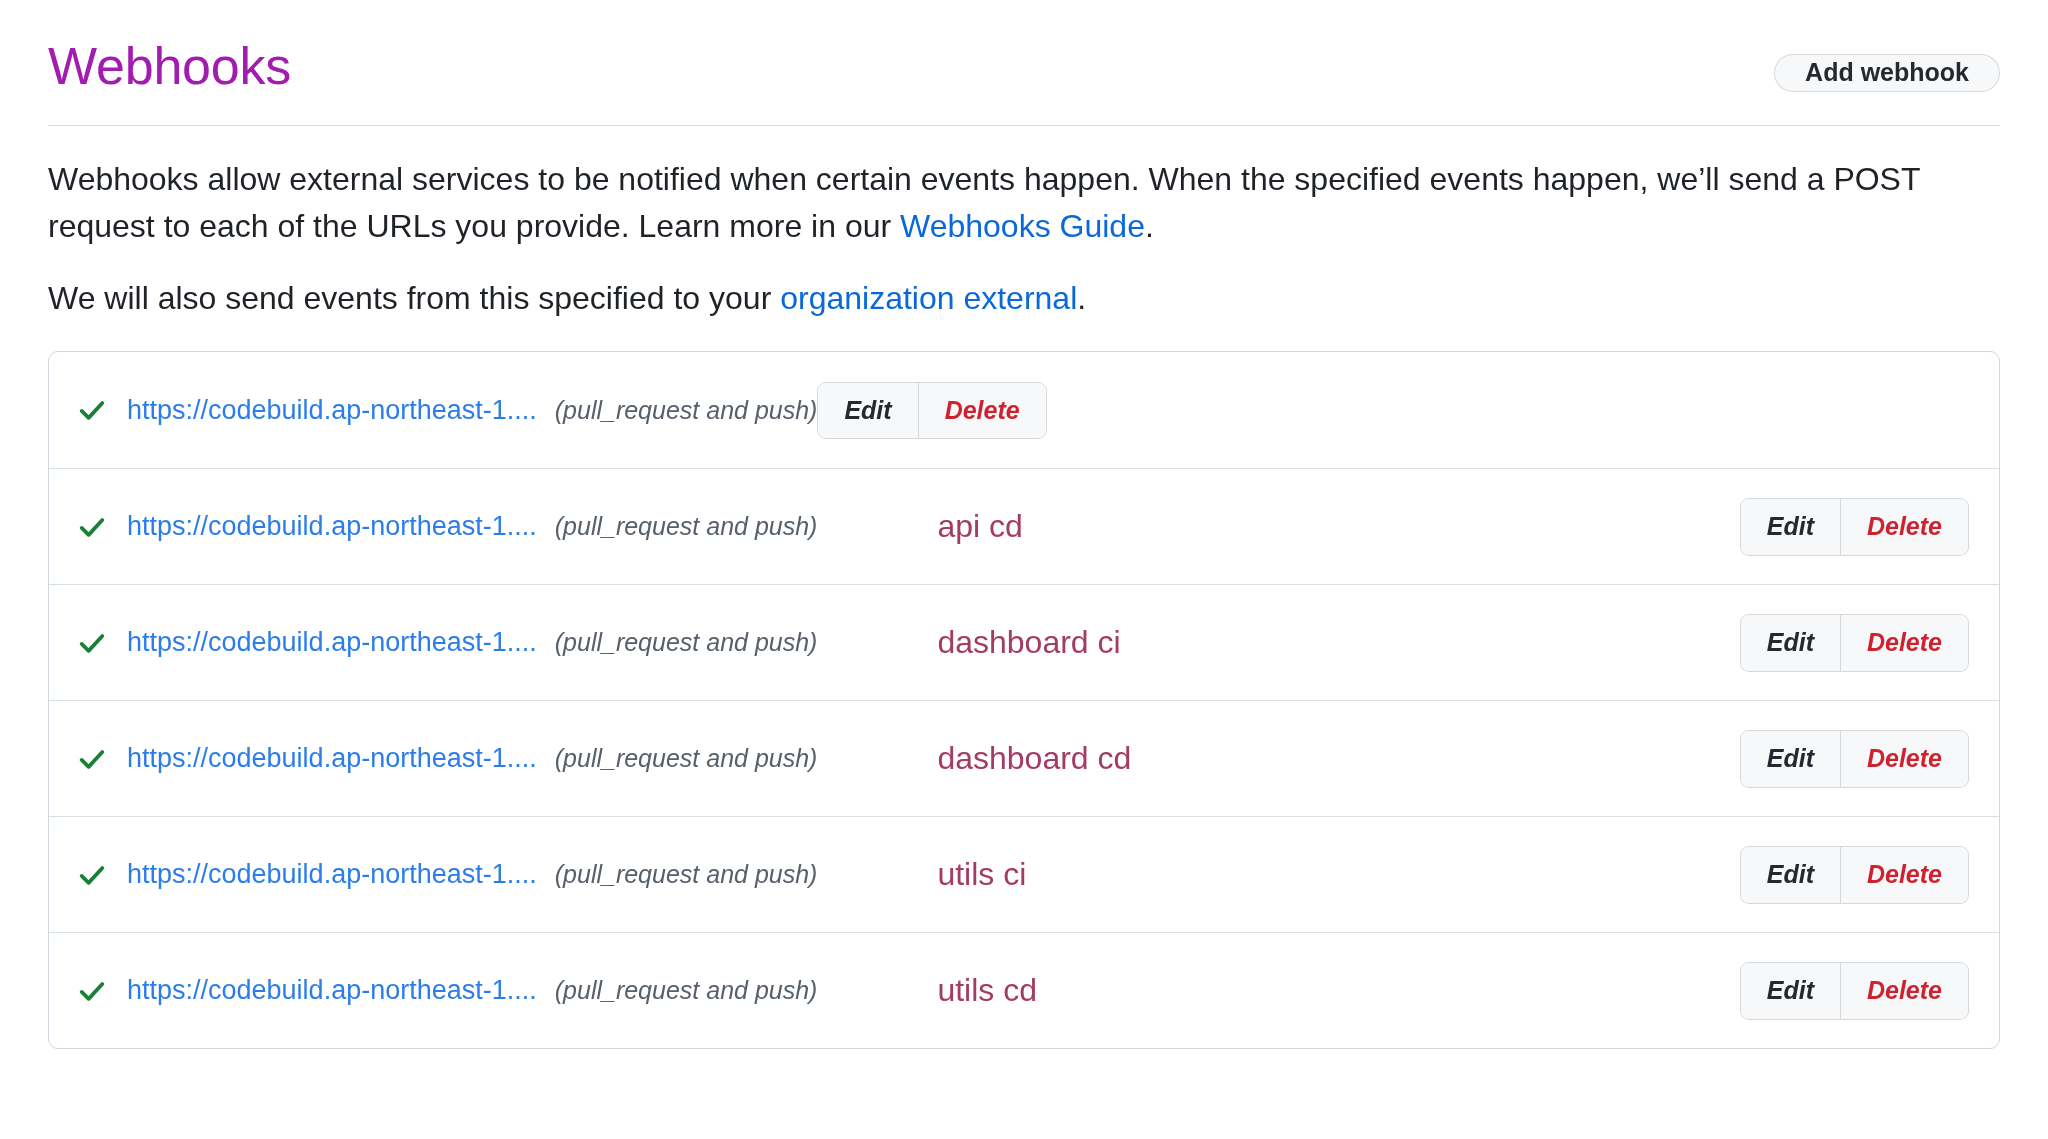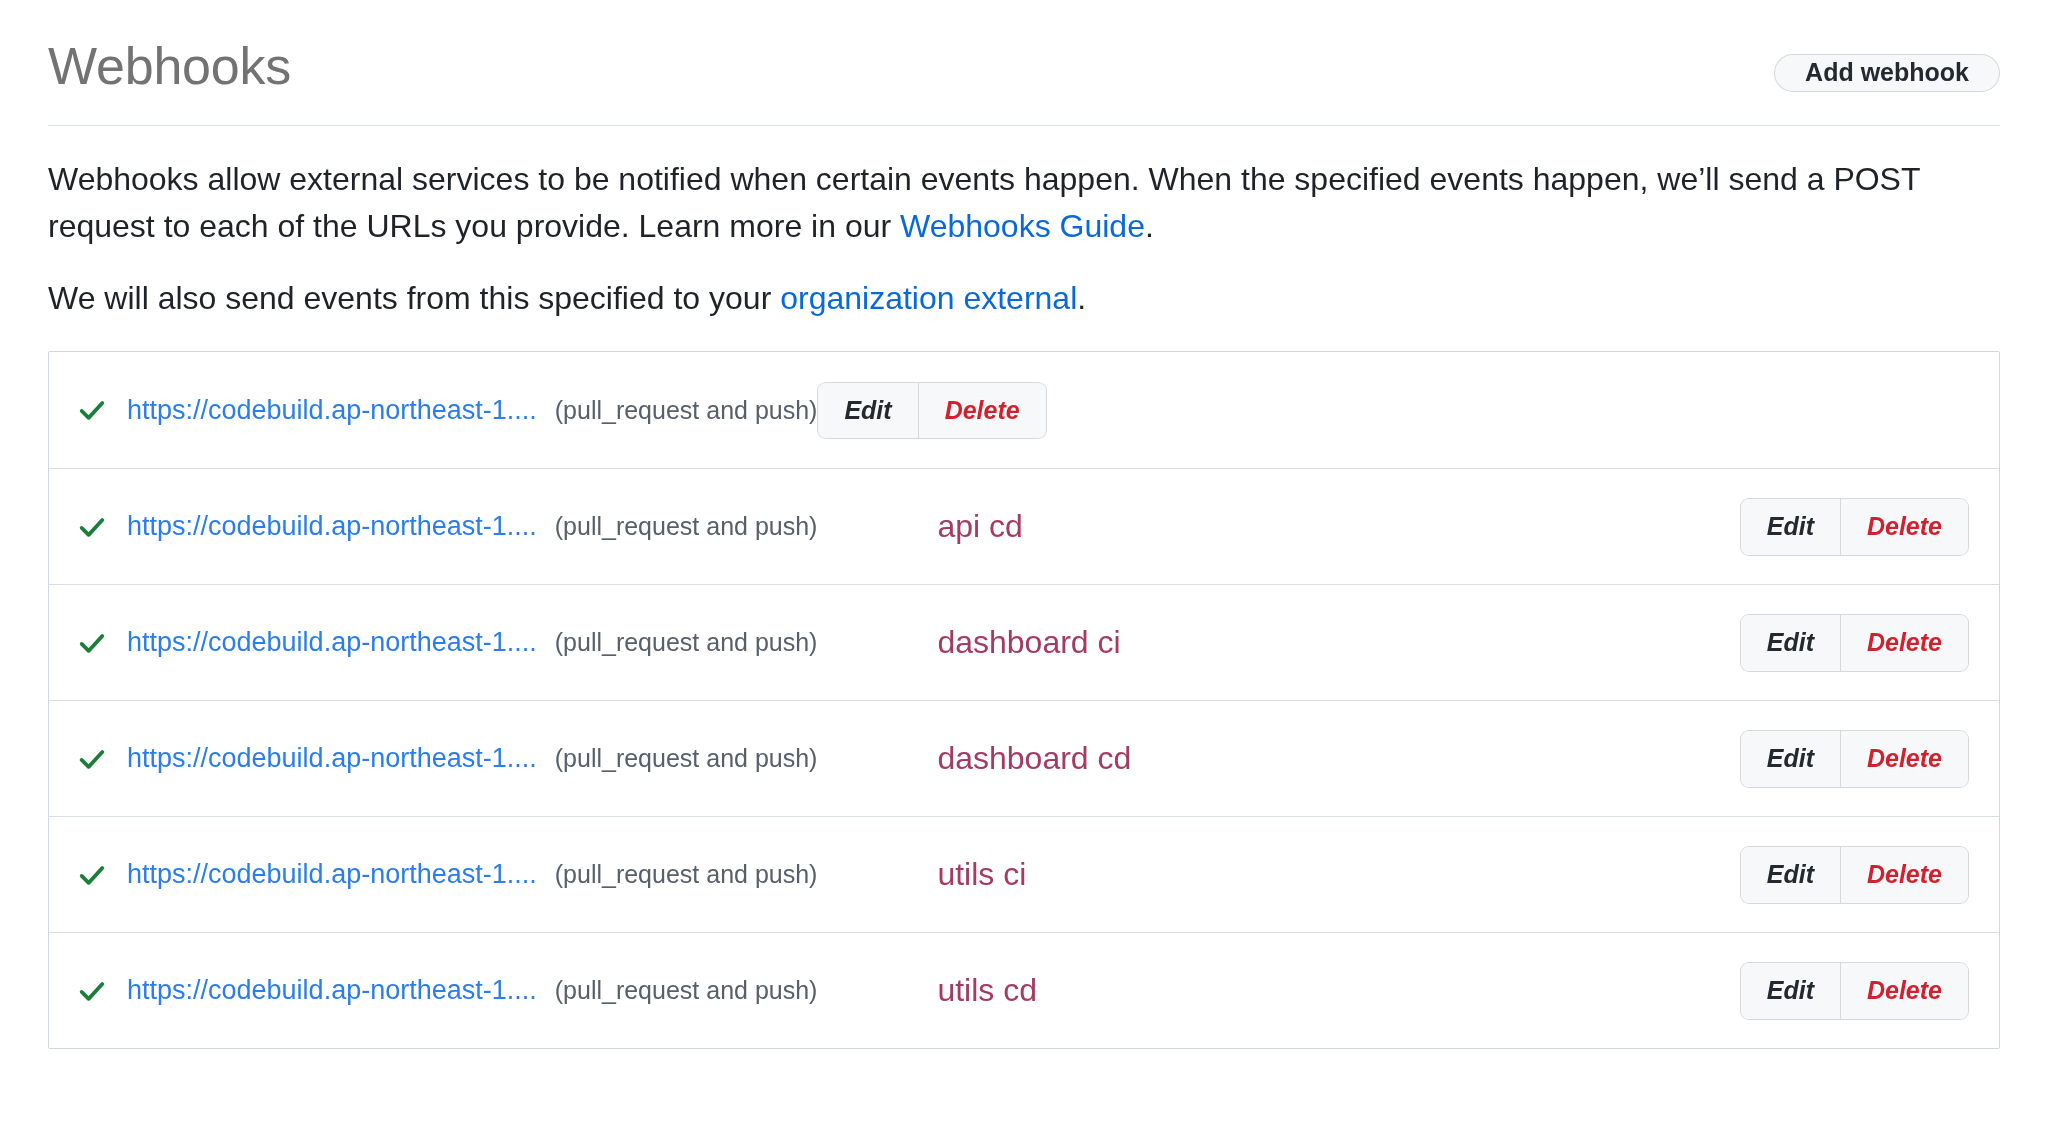--- a/index.html
+++ b/index.html
@@ -28,21 +28,21 @@
     display: flex;
     align-items: flex-start;
     justify-content: space-between;
     padding-top: 38px;
   }
   .page-title {
     font-size: 52px;
     font-weight: 400;
     line-height: 1.1;
     letter-spacing: -0.2px;
-    color: #737373;
+    color: #a21caf;
     margin: 0;
   }
   .add-webhook-button {
     margin-top: 16px;
     background: #f6f8fa;
     border: 1px solid rgba(31, 35, 40, 0.15);
     border-radius: 20px;
     padding: 4px 30px;
     font-size: 25px;
     font-weight: 600;
@@ -75,21 +75,21 @@
   .link {
     color: #0969da;
     text-decoration: none;
     cursor: pointer;
   }
 
   
   .webhook-list {
     margin-top: 30px;
     border: 1px solid #d0d7de;
-    border-radius: 2px;
+    border-radius: 10px;
     overflow: hidden;
     background: #ffffff;
   }
   .webhook-row {
     display: flex;
     align-items: center;
     height: 116px;
     padding: 0 30px 0 28px;
     box-sizing: border-box;
     border-top: 1px solid #d8dee4;
@@ -111,20 +111,21 @@
   .webhook-url {
     color: #2b7de9;
     font-size: 27px;
     text-decoration: none;
     cursor: pointer;
     white-space: nowrap;
     margin-left: 6px;
   }
   .webhook-events {
     font-size: 25px;
+    font-style: italic;
     color: #57606a;
     margin-left: 18px;
     white-space: nowrap;
   }
   .webhook-name {
     color: #a33b63;
     font-size: 32px;
     margin-left: 120px;
     white-space: nowrap;
     flex: 1 1 auto;

